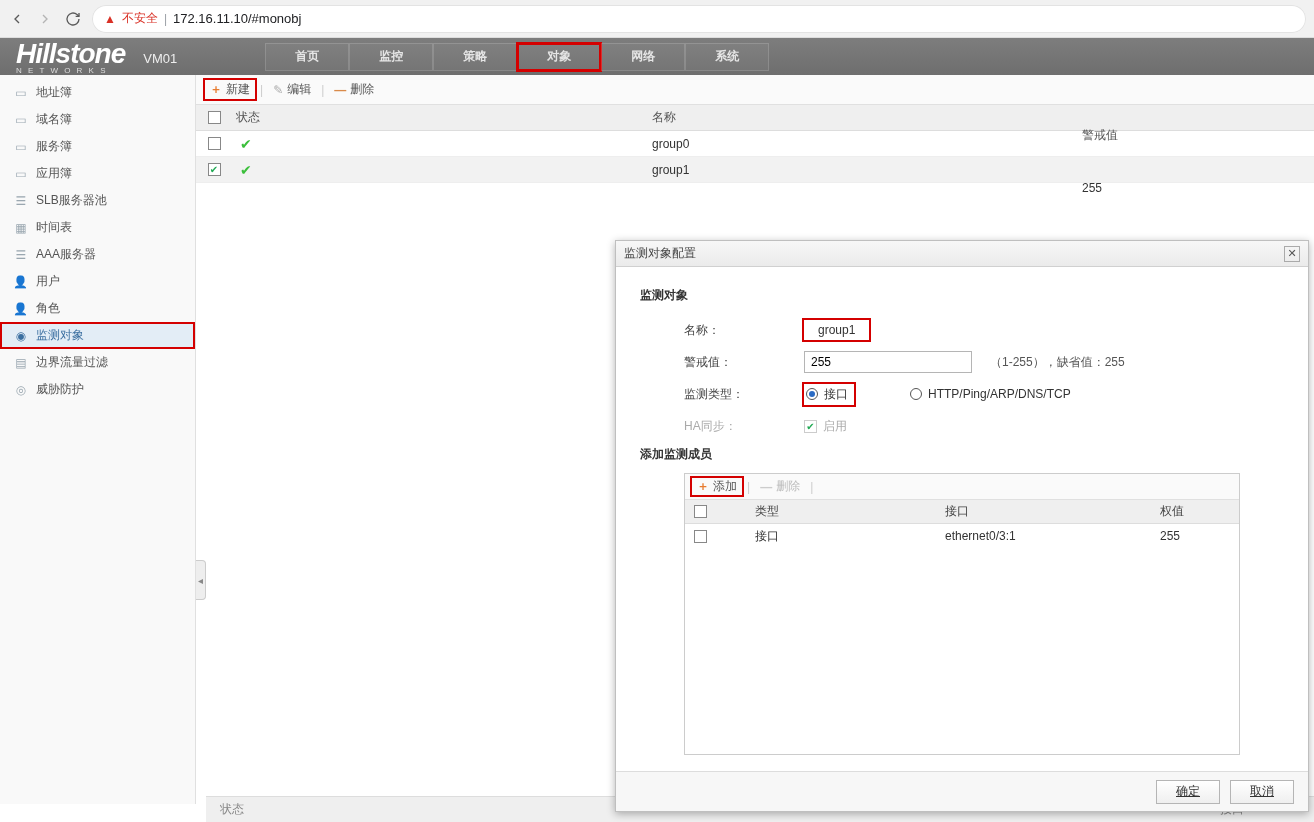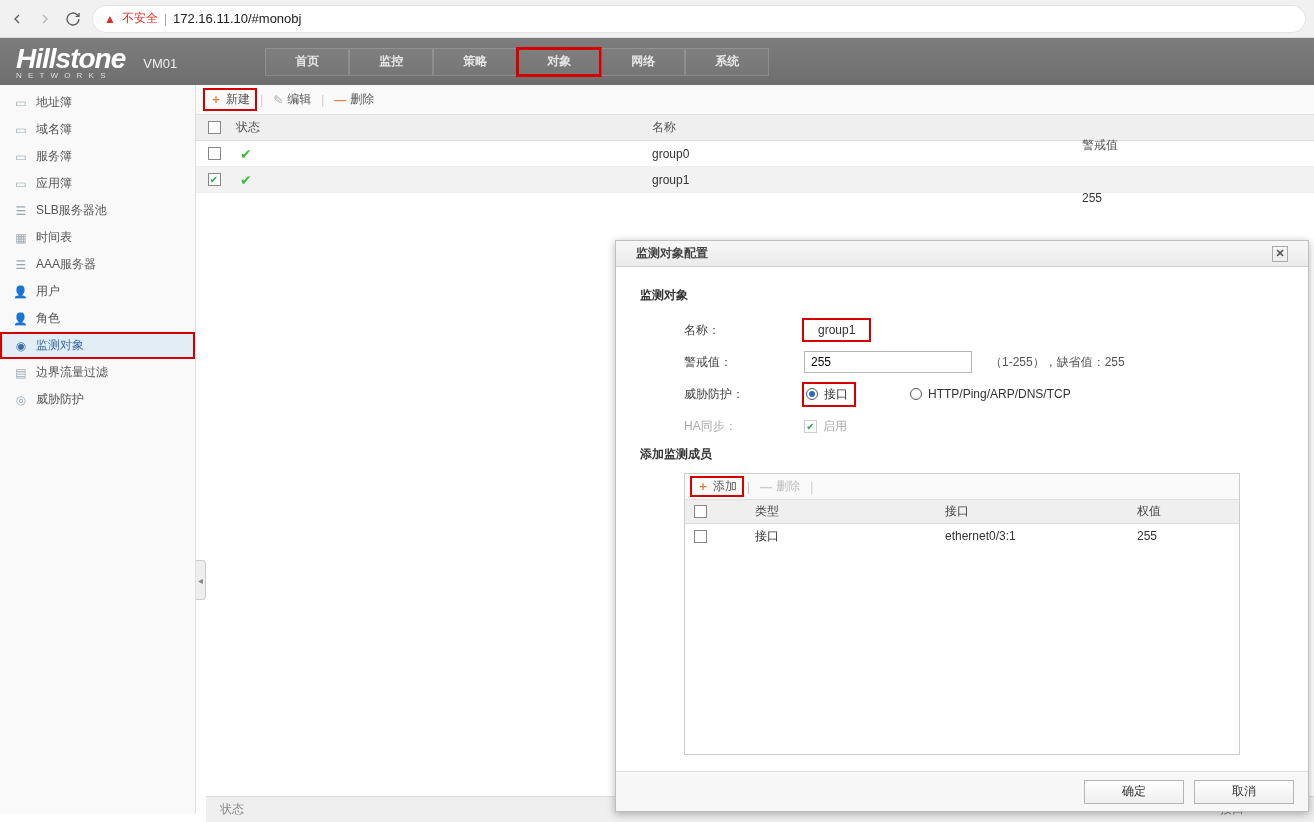--- a/index.html
+++ b/index.html
@@ -9,21 +9,21 @@
   .browser-bar { height: 38px; background: #f1f1f1; display: flex; align-items: center; padding: 0 8px; gap: 10px; border-bottom: 1px solid #ddd; }
   .nav-arrow { width: 18px; height: 18px; color: #5a5a5a; display:flex; align-items:center; justify-content:center;}
   .reload-icon { width: 18px; height:18px; color:#5a5a5a; display:flex;align-items:center;justify-content:center;}
   .addr-wrap { flex:1; height: 28px; background:#fff; border-radius:14px; display:flex; align-items:center; padding:0 12px; gap:6px; box-shadow: inset 0 0 0 1px #e3e3e3;}
   .warn-icon { color:#d93025; font-weight:bold;}
   .insecure { color:#d93025; font-size:12px;}
   .addr-sep { color:#9aa0a6;}
   .addr-url { color:#202124; font-size:13px;}
 
   
-  .app-header { height: 47px; background: linear-gradient(#7d7d7d,#6e6e6e); display:flex; align-items:center; padding:0 16px; color:#fff;}
+  .app-header { height: 37px; background: linear-gradient(#7d7d7d,#6e6e6e); display:flex; align-items:center; padding:0 16px; color:#fff;}
   .logo-block { display:flex; align-items:baseline; gap:12px;}
   .logo-text { font-family: Arial; font-size: 28px; font-weight: bold; font-style: italic; letter-spacing:-1px;}
   .logo-sub { font-size:8px; letter-spacing:2px; display:block; margin-top:-4px; color:#ddd;}
   .vm-name { font-size:13px; color:#eee; margin-left:6px;}
   .top-tabs { display:flex; margin-left:88px;font-weight:bold;}
   .top-tab { width:84px; height:28px; display:flex; align-items:center; justify-content:center; color:#e5e5e5; font-size:12px; border:1px solid rgba(255,255,255,0.15); background:rgba(255,255,255,0.04); cursor:pointer;}
   .top-tab.hl { outline:3px solid #d40000; outline-offset:-2px;}
 
   
   .body-wrap { display:flex; height: calc(100% - 38px - 55px); }
@@ -55,21 +55,21 @@
   .chkbox{ width:13px; height:13px; border:1px solid #888; background:#fff; display:inline-flex; align-items:center; justify-content:center;}
   .chkbox.checked::after{ content:"✔"; font-size:10px; color:#2a5; line-height:1;}
   .tick{ color:#3bbf3b; font-size:14px; margin-left:4px;}
 
   .bottom-headers{ position:absolute; left:206px; right:0; bottom:0; height:26px; background:#efefef; border-top:1px solid #ddd; display:flex; align-items:center; padding-left:14px; color:#888;}
   .bottom-headers .c1{ width:1000px;}
   .bottom-headers .c2{ width:80px;}
 
   
   .dialog { position:absolute; left:615px; top:240px; width:694px; height:572px; background:#fff; border:1px solid #bfbfbf; box-shadow:0 2px 8px rgba(0,0,0,0.3); display:flex; flex-direction:column;}
-  .dlg-title{ height:26px; background:linear-gradient(#f7f7f7,#ebebeb); border-bottom:1px solid #d0d0d0; display:flex; align-items:center; padding:0 20px; justify-content:space-between; font-weight:bold; color:#444;}
+  .dlg-title{ height:26px; background:linear-gradient(#f7f7f7,#ebebeb); border-bottom:1px solid #d0d0d0; display:flex; align-items:center; padding:0 8px; justify-content:space-between; font-weight:normal; color:#444;}
   .dlg-close{ width:16px; height:16px; border:1px solid #aaa; display:flex;align-items:center;justify-content:center; font-size:11px; cursor:pointer; color:#555;}
   .dlg-body{ flex:1; padding:14px 24px 0 24px; overflow:auto;}
   .sect{ font-weight:bold; color:#333; margin:6px 0 10px 0;}
   .form-row{ display:flex; align-items:center; height:32px; margin-left:44px;}
   .flabel{ width:120px; color:#444;}
   .flabel.disabled{ color:#aaa;}
   .name-val{ display:inline-block; padding:3px 14px; outline:2px solid #d40000;}
   .finput{ width:168px; height:22px; border:1px solid #b5b5b5; padding:0 6px; font-size:12px;}
   .fhint{ margin-left:18px; color:#555;}
   .radio-wrap{ display:flex; align-items:center; gap:6px;}
@@ -81,26 +81,26 @@
   .ha-lbl{ color:#aaa; margin-left:6px;}
 
   .member-tb{ border:1px solid #ccc; margin:6px 44px 0 44px;}
   .member-tools{ height:26px; display:flex; align-items:center; border-bottom:1px solid #e0e0e0; padding-left:6px; gap:4px; background:#fafafa;}
   .mbtn{ display:flex; align-items:center; gap:4px; padding:1px 6px; cursor:pointer; color:#555;}
   .mbtn.hl{ outline:2px solid #d40000; outline-offset:-1px;}
   .member-head{ height:24px; background:#efefef; display:flex; align-items:center; border-bottom:1px solid #ddd; font-size:12px; color:#444;}
   .mcol-c{ width:30px; display:flex; justify-content:center;}
   .mcol-t{ width:194px; padding-left:4px;margin-left:36px;}
   .mcol-i{ width:192px;}
-  .mcol-w{ flex:1;}
+  .mcol-w{ flex:1;margin-left:23px;}
   .member-row{ height:24px; display:flex; align-items:center;}
   .member-body{ height:230px; overflow:auto;}
 
   .dlg-foot{ height:40px; border-top:1px solid #ddd; display:flex; align-items:center; justify-content:flex-end; padding-right:14px; gap:10px; background:#f7f7f7;}
-  .dbtn{ width:100px; height:24px; border:1px solid #b5b5b5; background:linear-gradient(#fff,#efefef); display:flex; align-items:center; justify-content:center; cursor:pointer; color:#333;}
+  .dbtn{ width:64px; height:24px; border:1px solid #b5b5b5; background:linear-gradient(#fff,#efefef); display:flex; align-items:center; justify-content:center; cursor:pointer; color:#333;text-decoration:underline;}
 
 </style>
 </head>
 <body>
 
 <div class="browser-bar">
   <div class="nav-arrow">
     <svg width="16" height="16" viewBox="0 0 24 24" fill="none" stroke="currentColor" stroke-width="2">
         <path d="M15 18l-6-6 6-6"></path>
       </svg>
@@ -256,21 +256,21 @@
     <div class="form-row">
       <span class="flabel">名称：</span>
       <span class="name-val">group1</span>
     </div>
     <div class="form-row">
       <span class="flabel">警戒值：</span>
       <input class="finput" value="255" style="">
       <span class="fhint">（1-255），缺省值：255</span>
     </div>
     <div class="form-row">
-      <span class="flabel">威胁防护：</span>
+      <span class="flabel">监测类型：</span>
       <span class="radio-wrap radio-hl">
         <span class="radio-dot on"></span>
         <span class="radio-lbl">接口</span>
       </span>
       <span style="width:56px"></span>
       <span class="radio-wrap">
         <span class="radio-dot"></span>
         <span class="radio-lbl">HTTP/Ping/ARP/DNS/TCP</span>
       </span>
     </div>

